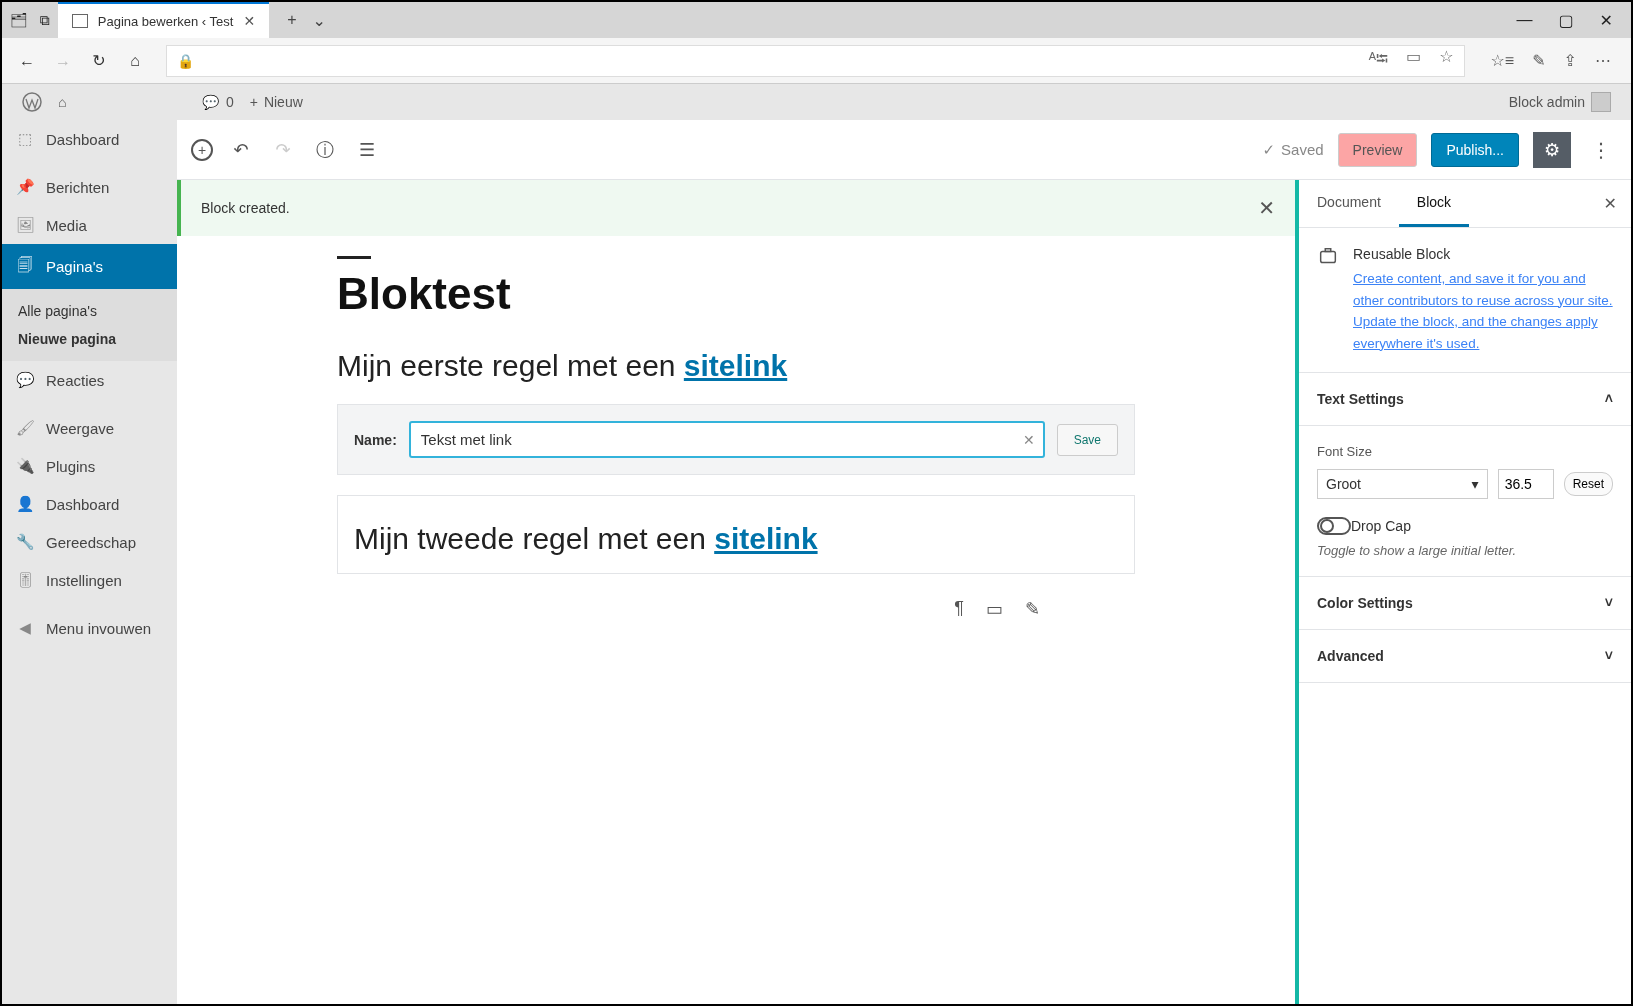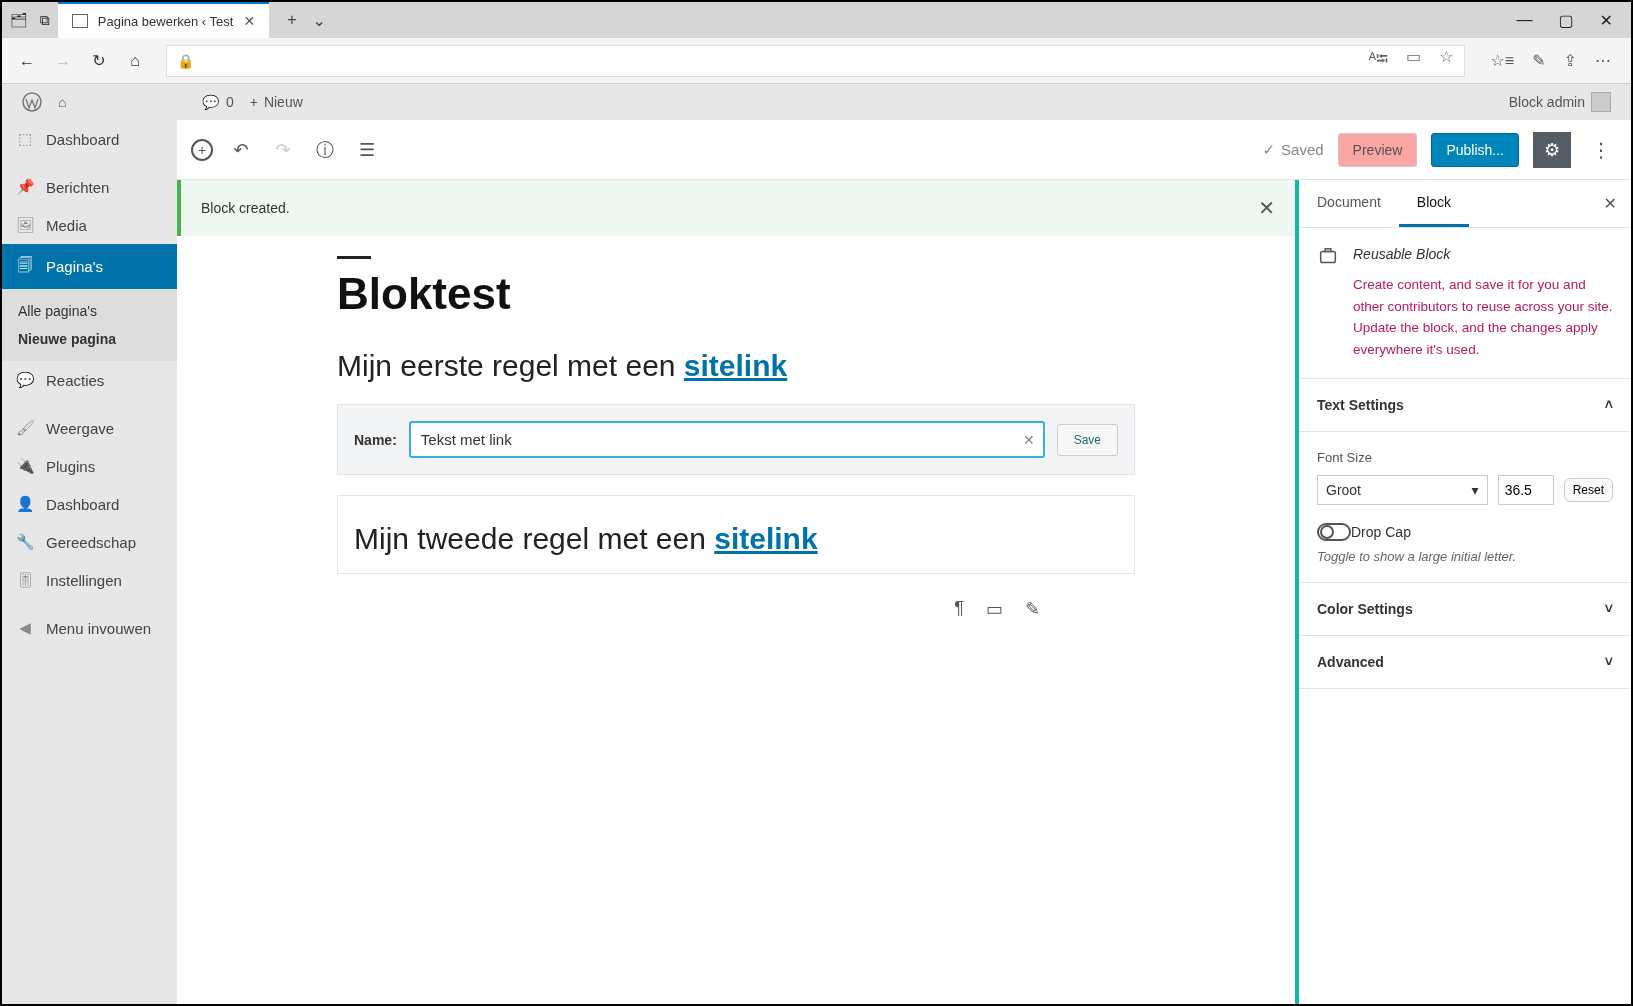--- a/index.html
+++ b/index.html
@@ -79,26 +79,26 @@
 
 .settings-panel { width: 336px; border-left: 4px solid #14b8a6; background: #fff; display: flex; flex-direction: column; font-size: 14px; color: #333; overflow: auto; }
 .panel-tabs { display: flex; border-bottom: 1px solid #e2e4e7; position: relative; }
 .panel-tab { padding: 14px 18px; cursor: pointer; color: #555; }
 .panel-tab.active { border-bottom: 3px solid #0073aa; color: #111; font-weight: 500; }
 .panel-tabs .close-x { margin-left: auto; padding: 14px 14px; color: #555; cursor: pointer; font-size: 16px; }
 .panel-section { padding: 18px 18px; border-bottom: 1px solid #e2e4e7; }
 .panel-section.header-row { display: flex; align-items: center; justify-content: space-between; font-weight: 600; cursor: pointer; }
 .reusable-desc { display: flex; gap: 14px; }
 .reusable-desc .ricon { width: 22px; height: 22px; color: #555; flex-shrink: 0; }
-.reusable-desc .rtitle { font-weight: 500; margin-bottom: 12px; font-style: italic; }
-.reusable-desc .rtext { color: #be185d; line-height: 1.6; font-size: 13.5px; margin-top: 6px; }
+.reusable-desc .rtitle { font-weight: 500; margin-bottom: 6px; }
+.reusable-desc .rtext { color: #3b82f6; line-height: 1.6; font-size: 13.5px; margin-top: 6px; text-decoration: underline; }
 .font-row { display: flex; gap: 10px; align-items: center; margin-top: 10px; }
 .font-select { flex: 1; padding: 6px 8px; border: 1px solid #ccc; background: #fff; font-size: 14px; display: flex; justify-content: space-between; align-items: center; cursor: pointer; }
 .font-num { width: 56px; padding: 6px; border: 1px solid #ccc; text-align: left; font-size: 14px; }
-.reset-btn { padding: 4px 8px; border: 1px solid #ccc; background: #fafafa; font-size: 12px; cursor: pointer; border-radius: 6px; }
+.reset-btn { padding: 4px 8px; border: 1px solid #ccc; background: #fafafa; font-size: 12px; cursor: pointer; border-radius: 11px; }
 .toggle-row { display: flex; align-items: center; gap: 0; margin-top: 18px; }
 .toggle { width: 34px; height: 18px; border: 2px solid #555; border-radius: 10px; position: relative; }
 .toggle::after { content: ""; width: 10px; height: 10px; border: 2px solid #555; border-radius: 50%; position: absolute; left: 1px; top: 0px; background: #fff; }
 .hint { font-style: italic; color: #666; margin-top: 8px; font-size: 13px; }
 
 .editor-lower { display: flex; flex: 1; overflow: hidden; }
 
 svg { display: block; }
 </style>
 </head>

